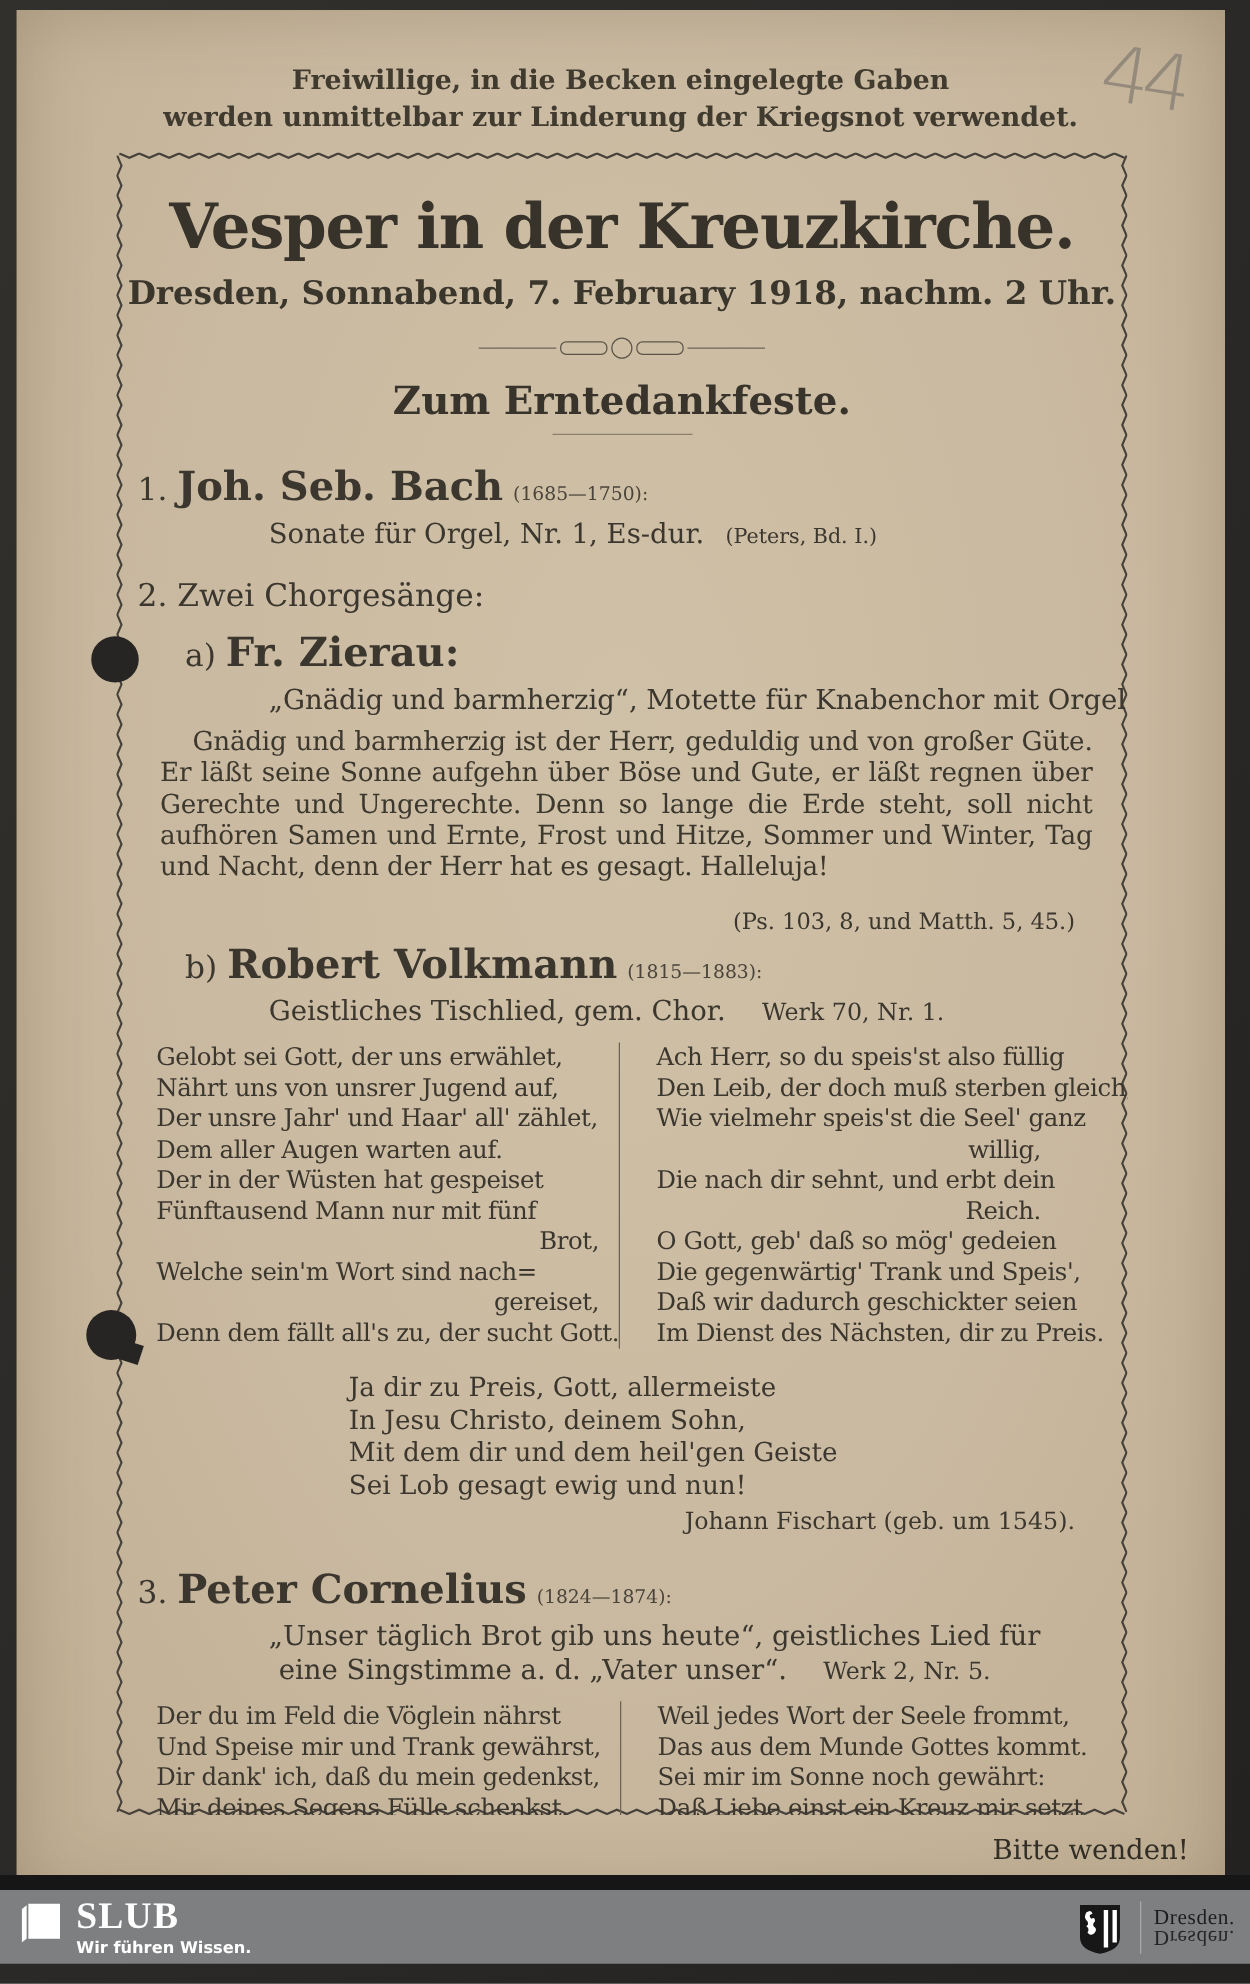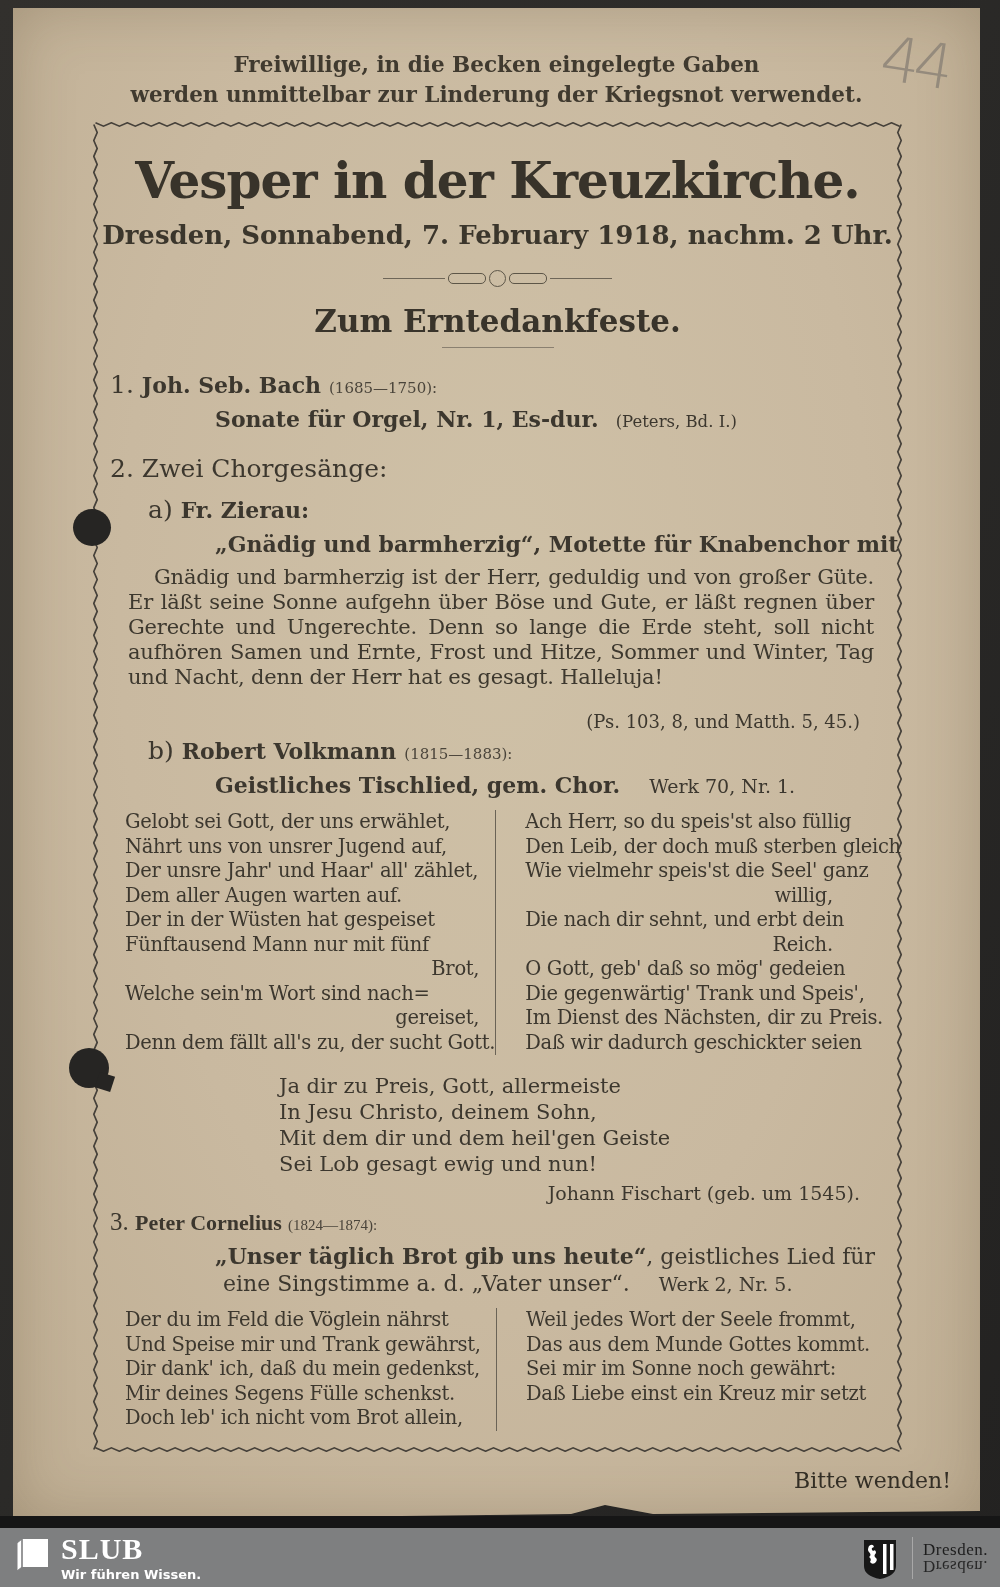--- a/index.html
+++ b/index.html
@@ -31,25 +31,25 @@
   .main-title{margin:30px 0 0 0;text-align:center;font-size:50px;line-height:58px;font-weight:bold;color:#38332a;letter-spacing:-1px;}
   .date-line{margin-top:10px;text-align:center;font-size:26px;font-weight:bold;color:#3b362c;}
   .ornament{margin-top:20px;display:flex;align-items:center;justify-content:center;}
   .ornament .line{width:62px;height:1px;background:#6e6658;}
   .ornament .bar{width:36px;height:9px;border:1.6px solid #5d5648;border-radius:5px;margin:0 3px;}
   .ornament .circle{width:15px;height:15px;border:1.8px solid #5d5648;border-radius:50%;}
   .occasion{margin:16px 0 0 0;text-align:center;font-size:31px;font-weight:bold;color:#39342b;}
   .occasion-rule{width:112px;height:1px;background:#8a8070;margin:8px auto 0 auto;}
   .item-head{margin-top:22px;padding-left:17px;font-size:25px;white-space:nowrap;}
   .item-head .num{font-size:25px;}
-  .item-head .composer{font-weight:bold;font-size:22px;}
+  .item-head .composer{font-weight:bold;font-size:32px;}
   .item-head .dates{font-size:15px;color:#4a443a;}
   .sub-head{padding-left:55px;}
   .work-line{margin-top:7px;padding-left:122px;font-size:22px;white-space:nowrap;}
-  .work-line .wl-bold{font-weight:bold;}
+  .work-line .wl-bold{font-weight:normal;}
   .work-line .wl-small{font-size:16.5px;margin-left:10px;}
   .work-line .wl-num{font-size:19px;margin-left:22px;}
   .prose{margin-top:8px;padding:0 28px 0 35px;text-align:justify;text-indent:26px;
          font-size:21px;line-height:25px;letter-spacing:-0.2px;color:#3d382e;}
   .right-note{text-align:right;padding-right:42px;font-size:18px;margin-top:3px;}
   .verse-cols{display:flex;margin-top:12px;gap:16px;}
   .verse-col{font-size:19.5px;line-height:24.5px;letter-spacing:-0.3px;white-space:nowrap;}
   .verse-col.left{width:404px;box-sizing:border-box;padding-left:32px;border-right:1px solid #6a6356;}
   .verse-col.right{flex:1;padding-left:13px;padding-right:6px;}
   .verse-col .cont{text-align:right;padding-right:16px;}
@@ -57,21 +57,21 @@
   .verse-center{margin-top:18px;padding-left:186px;font-size:21px;line-height:26px;}
   .attribution{text-align:right;padding-right:42px;font-size:19px;margin-top:5px;}
   .turn-note{position:absolute;left:0;top:1460px;width:902px;text-align:right;font-size:22px;font-weight:normal;color:#332e25;padding-left:36px;}
   
   .hole{position:absolute;background:#262523;border-radius:50%;}
   .hole1{left:60px;top:501px;width:38px;height:37px;}
   .hole2{left:56px;top:1040px;width:40px;height:40px;}
   .hole2::after{content:"";position:absolute;right:-4px;bottom:-2px;width:16px;height:16px;background:#262523;transform:rotate(18deg);}
   
   .footer{
-    position:absolute;left:0;bottom:0;width:1000px;height:59px;background:#7e7f80;
+    position:absolute;left:0;bottom:16px;width:1000px;height:59px;background:#7e7f80;
     display:flex;align-items:center;justify-content:space-between;
   }
   .footer::before{content:"";position:absolute;left:0;top:-12px;width:1000px;height:12px;background:#161616;}
   .slub{display:flex;align-items:flex-start;padding-left:14px;}
   .slub-text{margin-left:9px;color:#fff;}
   .slub-name{font-family:"Liberation Serif","DejaVu Serif",serif;font-weight:bold;font-size:30px;line-height:32px;letter-spacing:1px;}
   .slub-tagline{font-family:"DejaVu Sans","Liberation Sans",sans-serif;font-weight:bold;font-size:13px;margin-top:2px;}
   .dresden{display:flex;align-items:center;padding-right:12px;}
   .dresden-divider{width:1px;height:42px;background:#a8a8a8;margin:0 10px 0 12px;}
   .dresden-text{color:#1d1d1d;font-family:"Liberation Serif","DejaVu Serif",serif;}
@@ -158,34 +158,34 @@
         </div>
         <div class="verse-col right">
           <div class="verse-line">Ach Herr, so du speis'st also füllig</div>
           <div class="verse-line">Den Leib, der doch muß sterben gleich,</div>
           <div class="verse-line">Wie vielmehr speis'st die Seel' ganz</div>
           <div class="verse-line cont">willig,</div>
           <div class="verse-line">Die nach dir sehnt, und erbt dein</div>
           <div class="verse-line cont">Reich.</div>
           <div class="verse-line">O Gott, geb' daß so mög' gedeien</div>
           <div class="verse-line">Die gegenwärtig' Trank und Speis',</div>
+          <div class="verse-line">Daß wir dadurch geschickter seien</div>
           <div class="verse-line">Im Dienst des Nächsten, dir zu Preis.</div>
-          <div class="verse-line">Daß wir dadurch geschickter seien</div>
         </div>
       </div>
 
       <div class="verse-center">
         <div class="verse-line">Ja dir zu Preis, Gott, allermeiste</div>
         <div class="verse-line">In Jesu Christo, deinem Sohn,</div>
         <div class="verse-line">Mit dem dir und dem heil'gen Geiste</div>
         <div class="verse-line">Sei Lob gesagt ewig und nun!</div>
       </div>
       <div class="attribution">Johann Fischart (geb. um 1545).</div>
 
-      <div class="item-head" style="margin-top:4px;font-family:Liberation Serif, serif;">
+      <div class="item-head" style="margin-top:24px;">
         <span class="num">3.</span>
         <span class="composer">Peter Cornelius</span>
         <span class="dates">(1824—1874):</span>
       </div>
       <div class="work-line">
         <span class="wl-bold">„Unser täglich Brot gib uns heute“</span><span>, geistliches Lied für</span>
       </div>
       <div class="work-line" style="margin-top:2px;padding-left:130px;">
         <span>eine Singstimme a. d. „Vater unser“.</span>
         <span class="wl-num">Werk 2, Nr. 5.</span>

